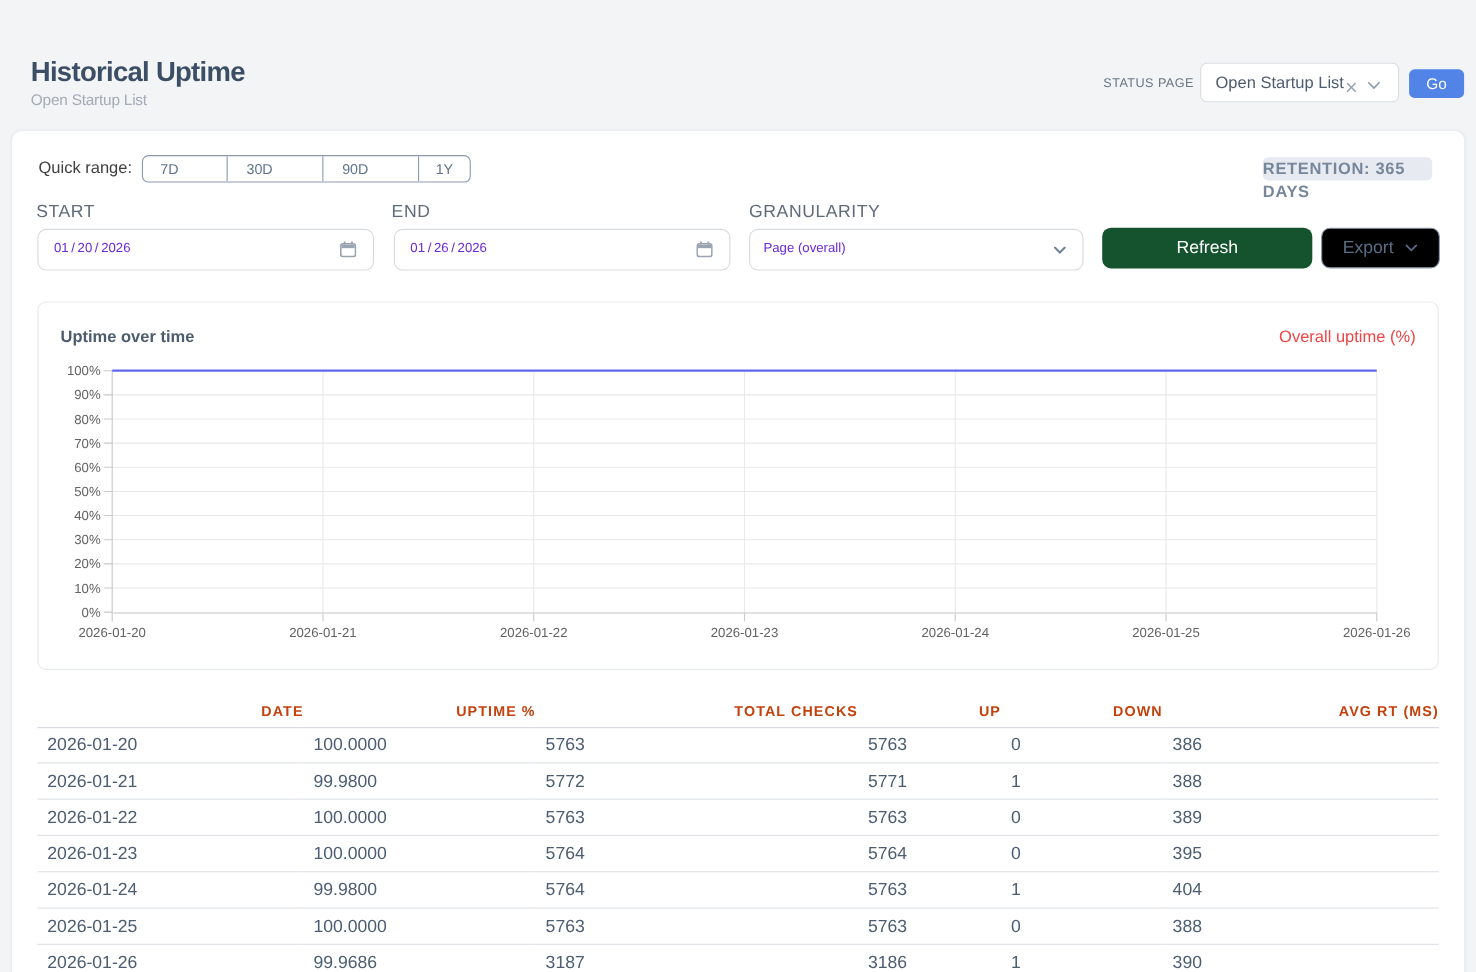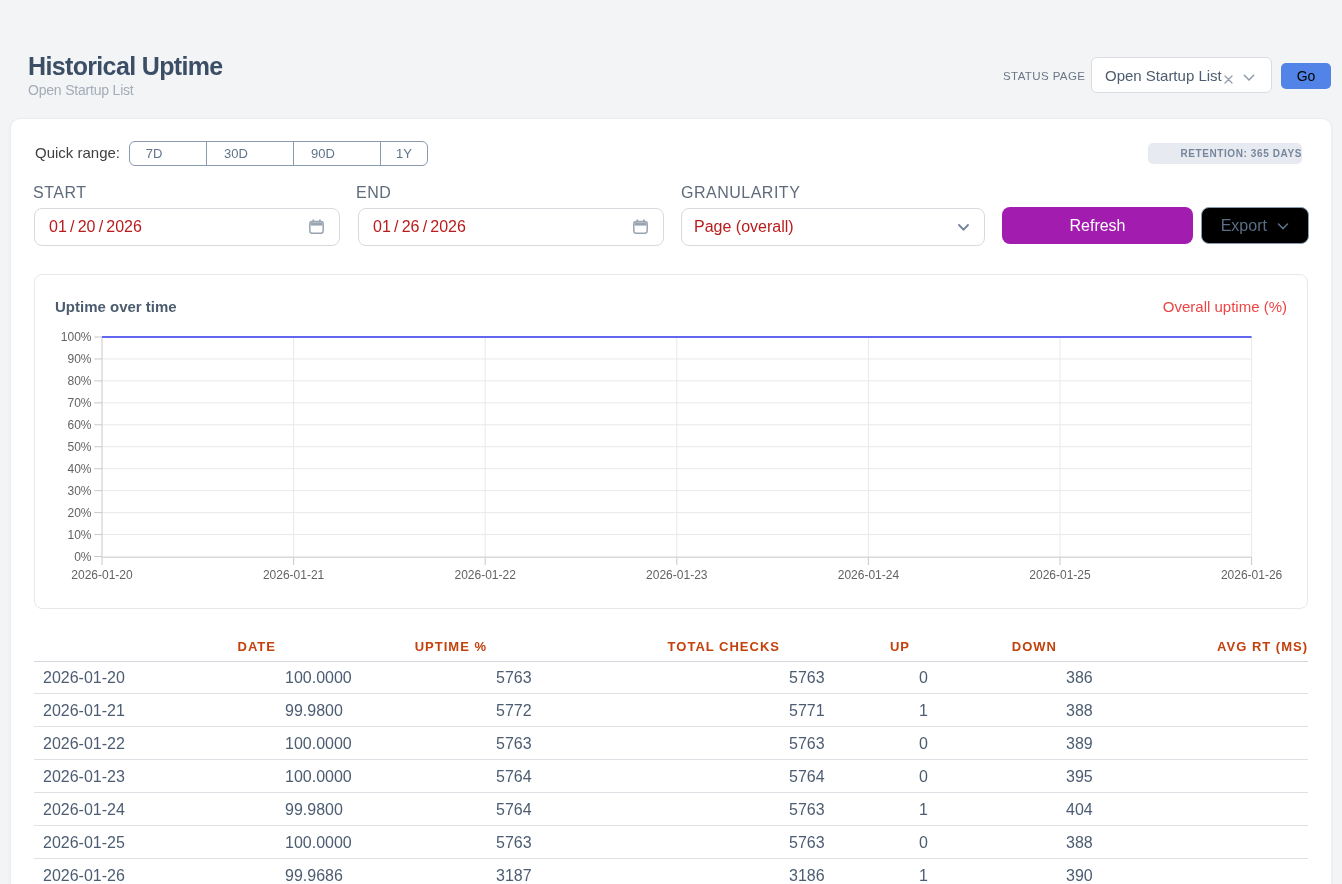--- a/index.html
+++ b/index.html
@@ -7,40 +7,40 @@
 body { background:#f3f4f6; font-family:"Liberation Sans", sans-serif; }
 .page { position:relative; width:1342px; height:884px;margin-top:42px; }
 .abs { position:absolute; }
 
 
 .title { left:28px; top:10px; font-size:25px; font-weight:700; color:#3b4e65; letter-spacing:-0.65px; }
 .subtitle { left:28px; top:40px; font-size:14px; color:#a4acb7; letter-spacing:-0.2px; }
 .sp-label { top:28px; left:1003px; font-size:11.5px; font-weight:400; color:#6a7685; letter-spacing:0.4px; }
 .sp-select { left:1091px; top:15px; width:181px; height:36px; background:#fff; border:1px solid #d9dde2; border-radius:6px; }
 .sp-select .txt { position:absolute; left:13px; top:9px; font-size:15px; color:#4d5c6e; }
-.go { left:1281px; top:21px; width:50px; height:26px; background:#5184e6; border-radius:5px; color:#000000; font-size:14px; text-align:center; line-height:26px; }
+.go { left:1281px; top:21px; width:50px; height:26px; background:#5184e6; border-radius:5px; color:#ffffff; font-size:14px; text-align:center; line-height:26px; }
 
 
 .card { left:10px; top:76px; width:1322px; height:796px; background:#fff; border:1px solid #ebedf0; border-radius:10px; box-shadow:0 1px 3px rgba(20,30,50,0.05); }
 
 
 .qr-label { left:24px; top:25px; font-size:15px; color:#404040; }
 .qr-group { left:118px; top:22px; height:25px; display:flex; border:1px solid #8a99ae; border-radius:6px; overflow:hidden; background:#fff;gap:28px; }
 .qr-group div { font-size:13px; color:#60748c; text-align:center; line-height:23px; border-left:1px solid #8a99ae; }
 .qr-group div:first-child { border-left:none; }
-.badge { top:24px; left:1137px; width:154px; height:21px; background:#e7eaf0; border-radius:5px; color:#76879c; font-size:10px; font-weight:bold; letter-spacing:0.6px; text-align:right; line-height:21px; }
+.badge { top:24px; left:1137px; width:154px; height:21px; background:#e7eaf0; border-radius:5px; color:#76879c; font-size:15px; font-weight:bold; letter-spacing:0.6px; text-align:left; line-height:21px; }
 
 
 .flabel { top:65px; font-size:16px; color:#5f6b7b; letter-spacing:0.5px; }
 
 
 .inp { top:89px; height:38px; background:#fff; border:1px solid #d6dade; border-radius:8px; }
-.inp .dtext { position:absolute; left:14px; top:9px; font-size:16px; color:#b91c1c; }
+.inp .dtext { position:absolute; left:14px; top:9px; font-size:12px; color:#6d28d9; }
 .sel-chev, .cal { position:absolute; }
-.btn-refresh { left:991px; top:88px; width:191px; height:37px; background:#a21caf; border-radius:8px; color:#fff; font-size:16px; text-align:center; line-height:37px; }
+.btn-refresh { left:991px; top:88px; width:191px; height:37px; background:#14532d; border-radius:8px; color:#fff; font-size:16px; text-align:center; line-height:37px; }
 .btn-export { left:1190px; top:88px; width:108px; height:37px; background:#000000; border:1px solid #8a9ab0; border-radius:8px; font-size:16px; color:#5a6e87; text-align:center; line-height:35px; }
 
 
 .chart-card { left:23px;  top:155px; width:1274px; height:335px; border:1px solid #e6e9ec; border-radius:8px; background:#fff; }
 .chart-title { left:44px; top:179px; font-size:15px; font-weight:700; color:#4c5c6e; }
 .chart-sub { top:179px; left:1148px; width:128px; font-size:15px; color:#ef4444; text-align:right; }
 
 
 table.data { position:absolute; left:23px; top:510px; width:1274px; border-collapse:collapse; table-layout:fixed; }
 table.data th { height:32px; text-align:right; padding:4px 0 0 9px; font-size:13px; color:#c2410c; letter-spacing:1px; border-bottom:1px solid #d3d8de; font-weight:700; vertical-align:middle; }

